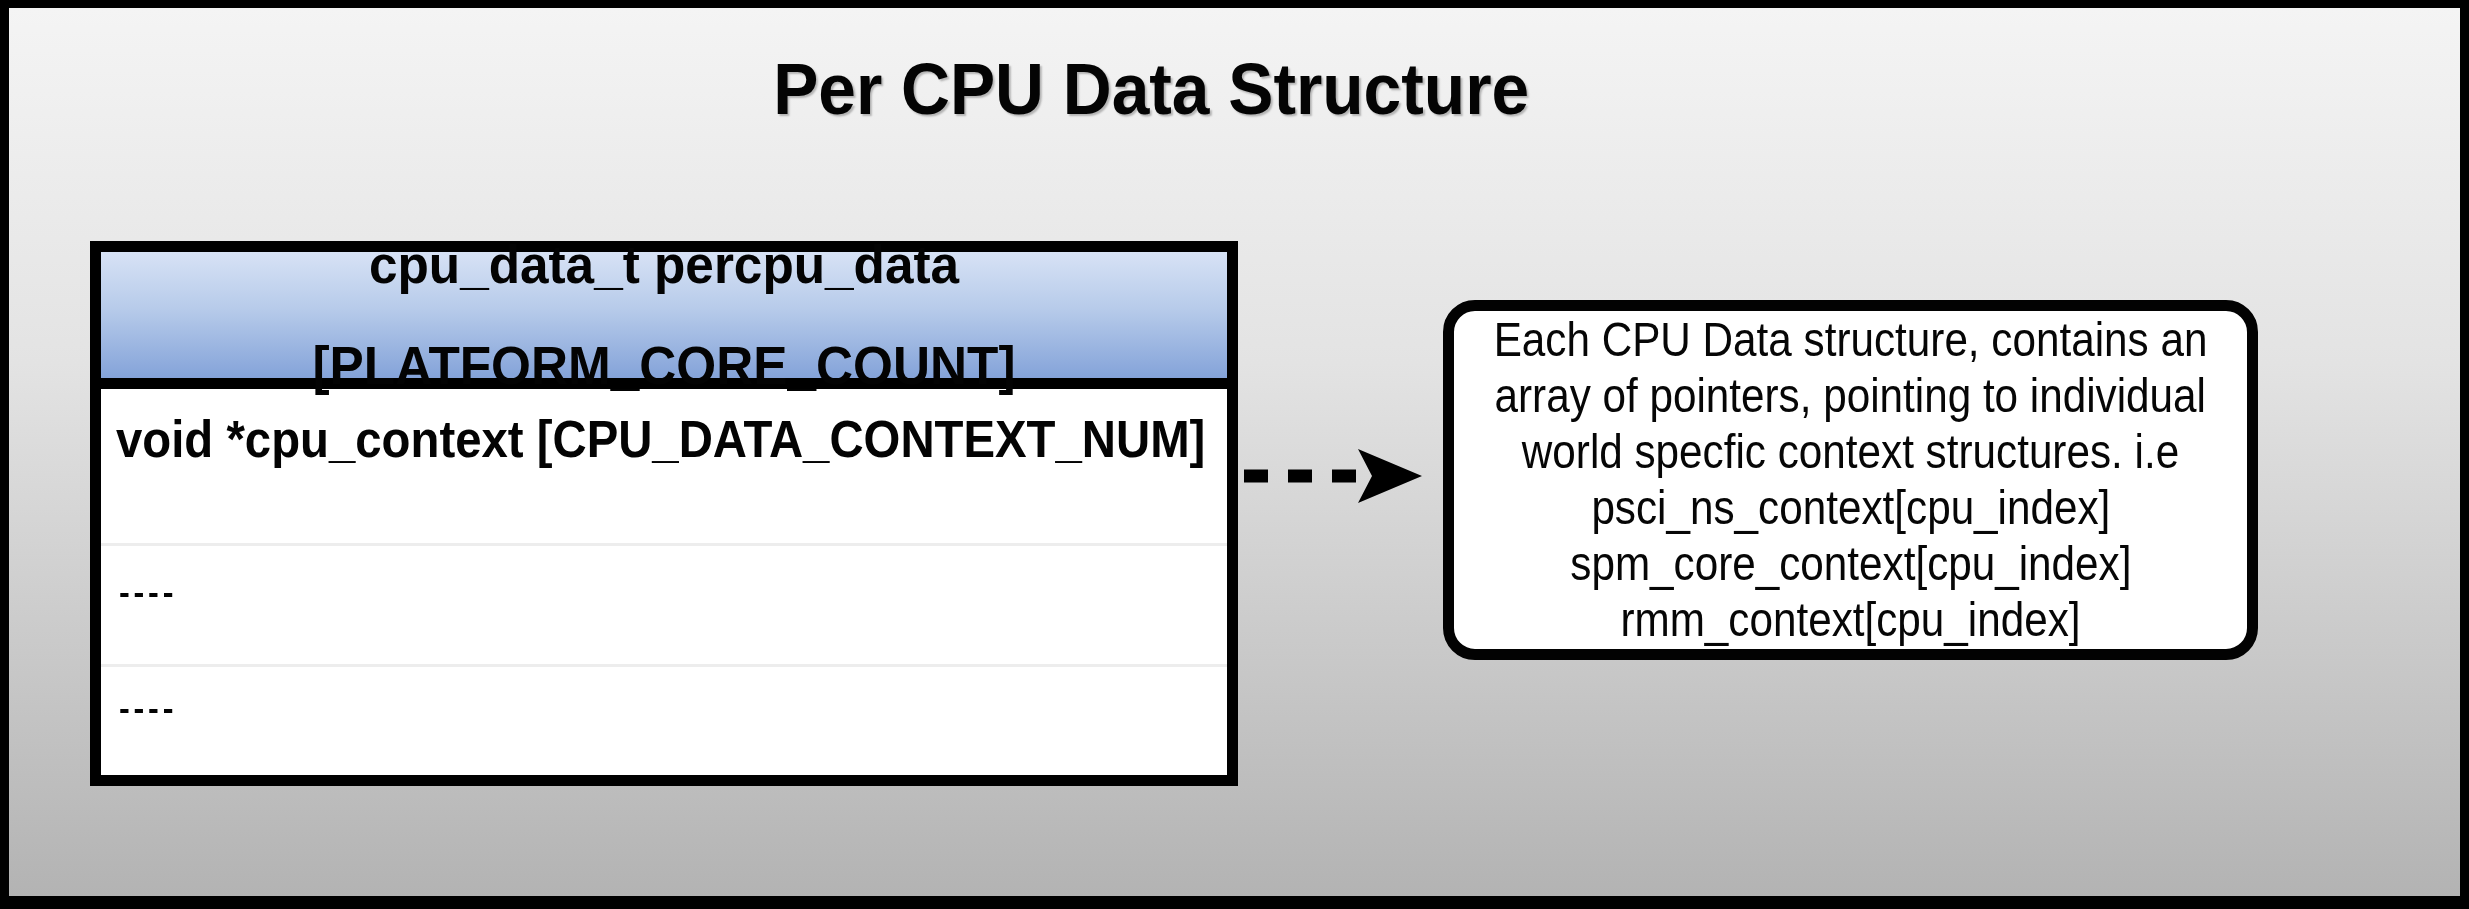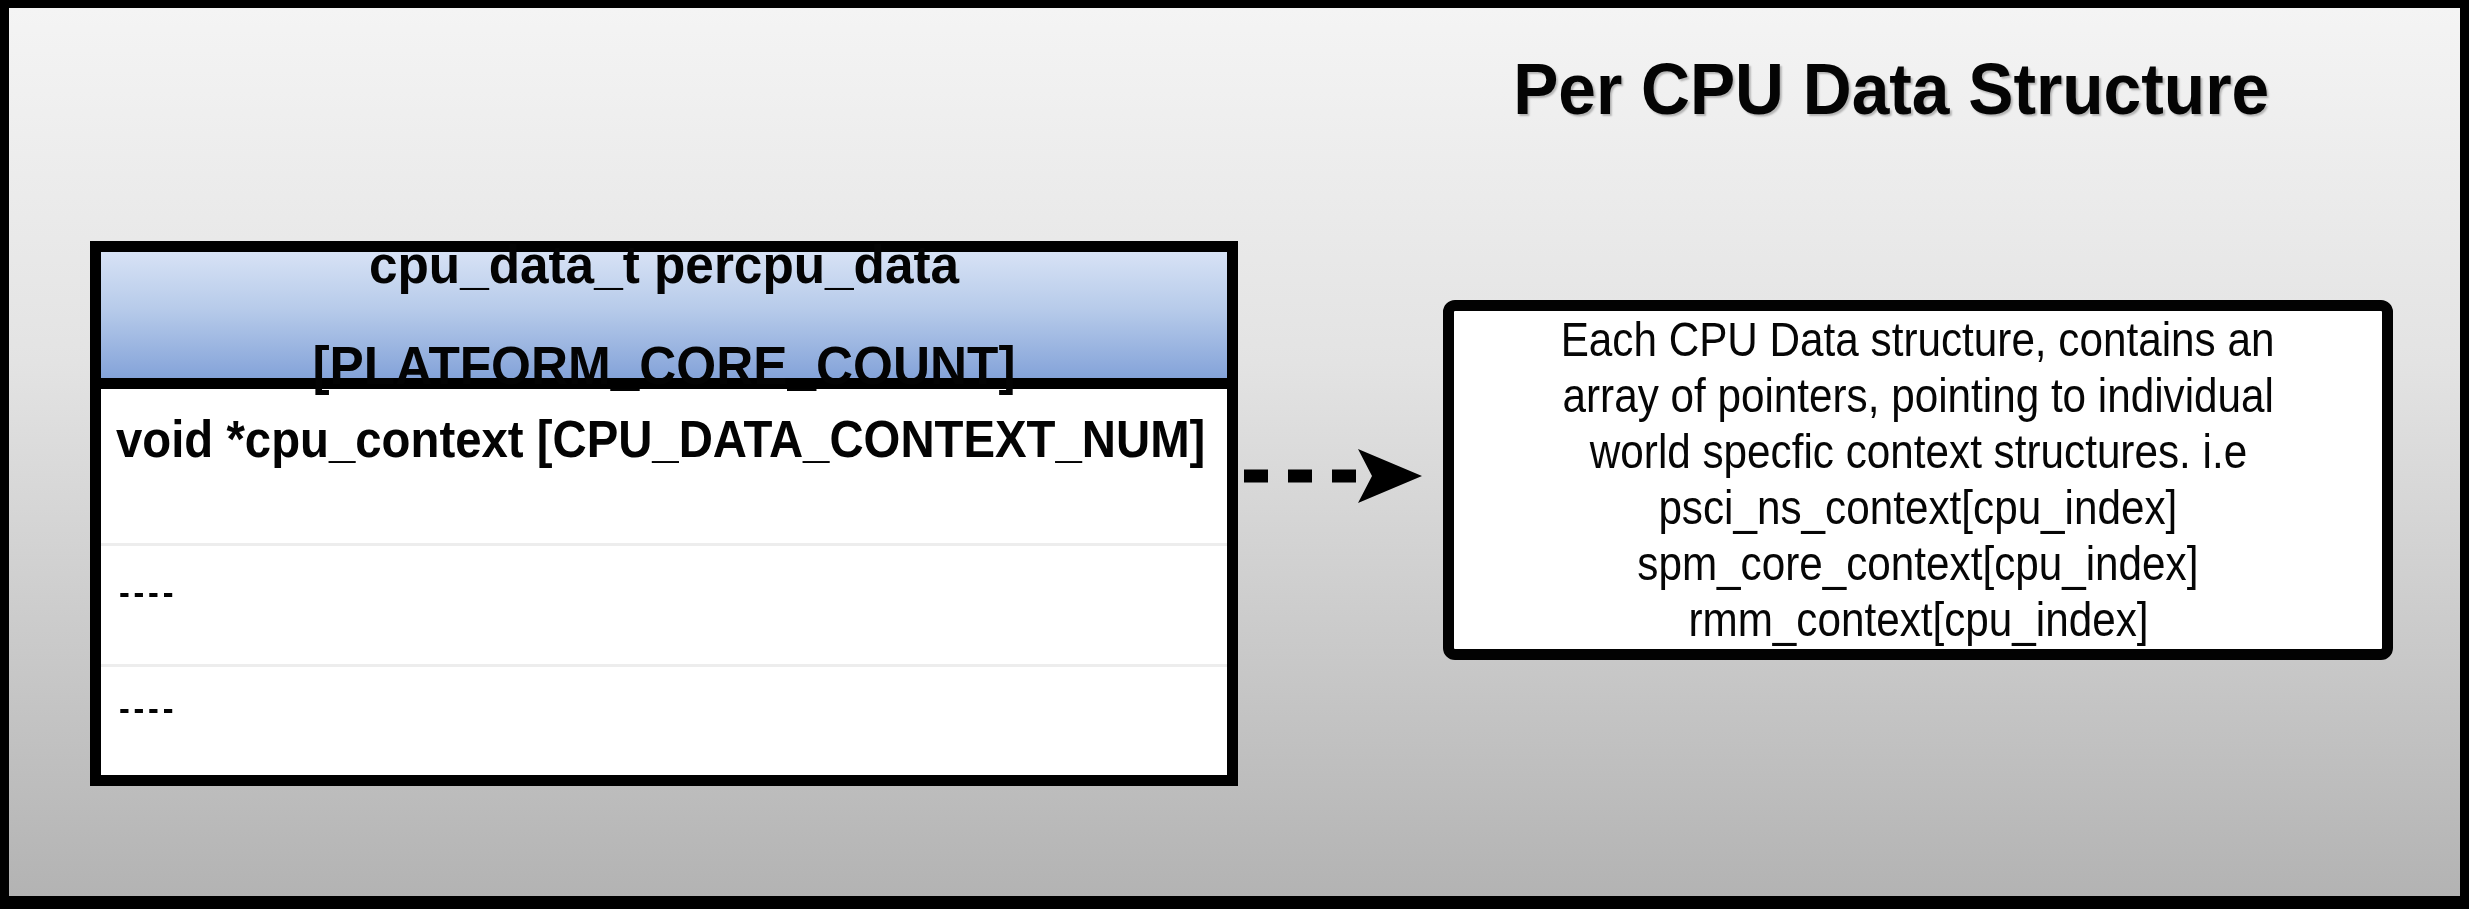--- a/index.html
+++ b/index.html
@@ -13,21 +13,21 @@
   .canvas {
     position: absolute;
     left: 9px; top: 8px; right: 9px; bottom: 13px;
     background: linear-gradient(180deg, #f4f4f4 0%, #e3e3e3 40%, #b3b3b3 100%);
   }
 
   
   .title-wrap {
     position: absolute;
     left: 0; top: 40px; width: 2284px;
-    text-align: right;
+    text-align: center;
   }
   .title {
     display: inline-block;
     font-size: 72px;
     font-weight: bold;
     color: #040404;
     transform: scaleX(0.94);
     transform-origin: 50% 50%;
     white-space: nowrap;
     text-shadow: 2px 2px 2px rgba(0,0,0,0.25);
@@ -106,24 +106,24 @@
   .arrow-svg {
     position: absolute;
     left: 1225px; top: 408px;
     width: 200px; height: 100px;
   }
 
   
   .callout {
     position: absolute;
     left: 1434px; top: 292px;
-    width: 950px; height: 360px;
+    width: 815px; height: 360px;
     box-sizing: border-box;
     border: 11px solid #020202;
-    border-radius: 12px;
+    border-radius: 32px;
     background: #fff;
     display: flex;
     flex-direction: column;
     justify-content: center;
     align-items: center;
     text-align: center;
   }
   .callout .cline {
     font-size: 48px;
     line-height: 56px;

